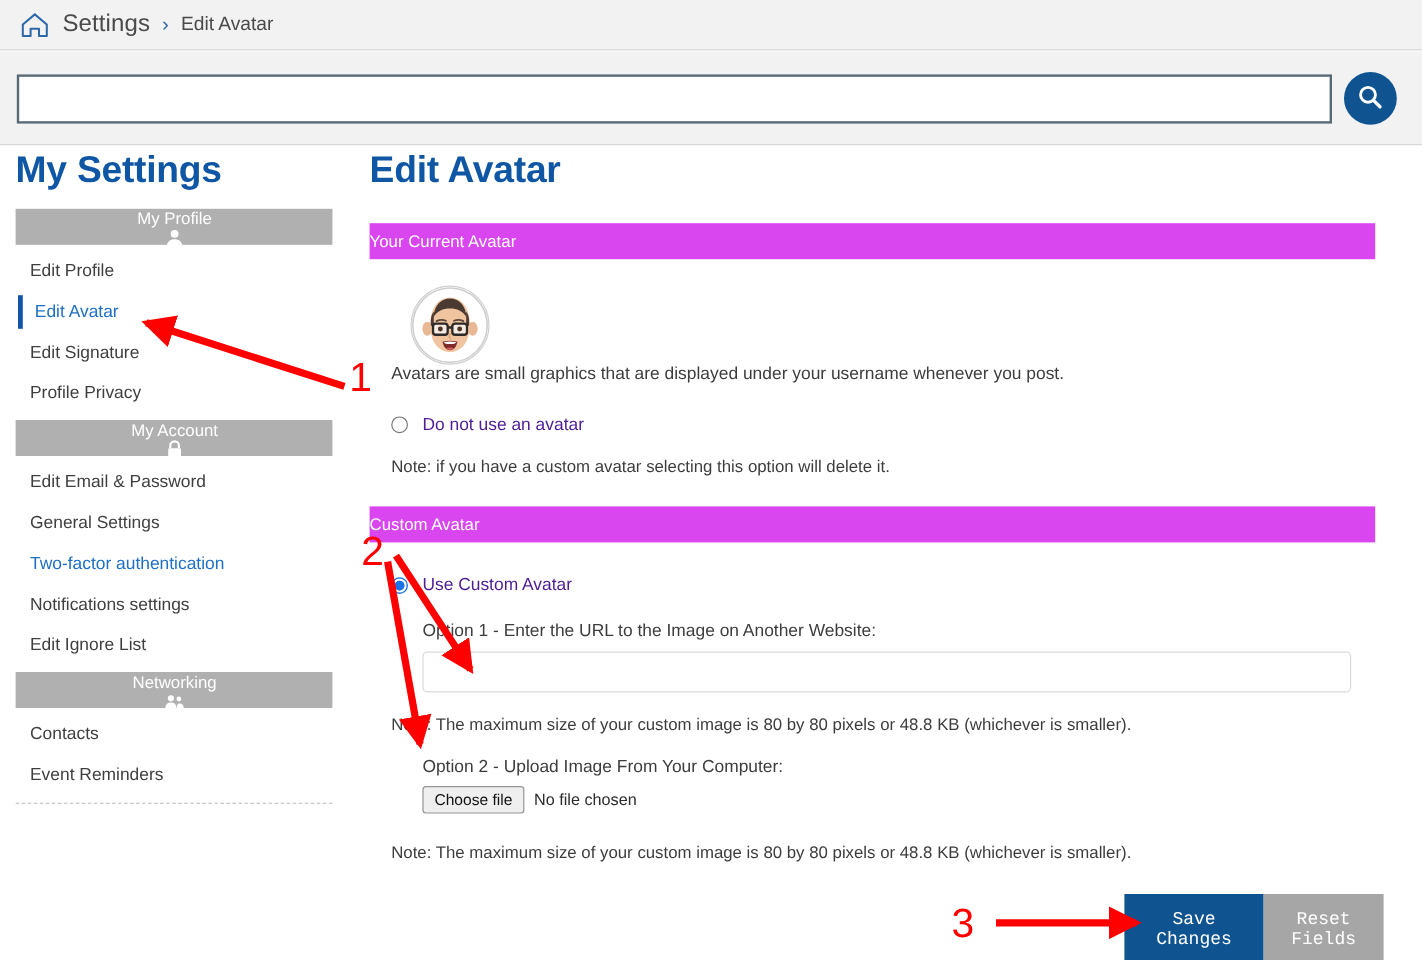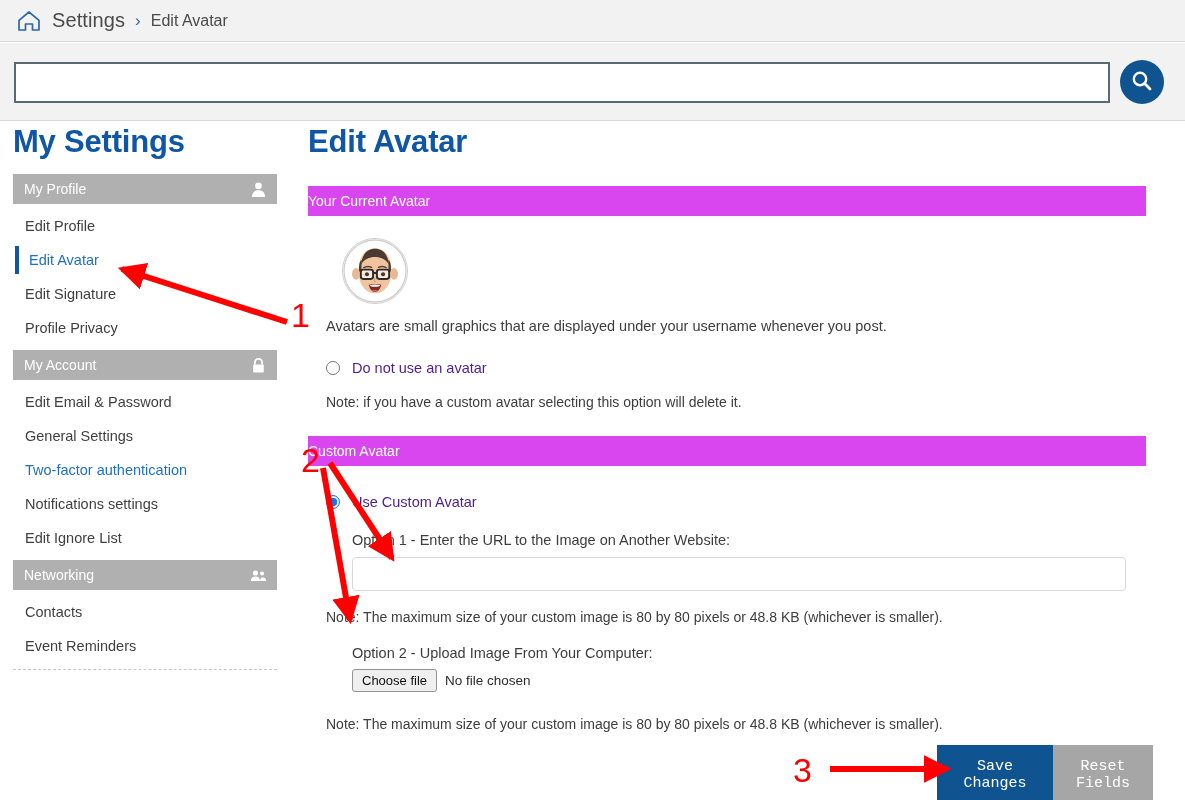--- a/index.html
+++ b/index.html
@@ -43,21 +43,21 @@
 
   
   .page-title-left {
     position:absolute; left:13px; top:124px;
     font-size:31px; font-weight:bold; color:#0f57a4; letter-spacing:-.2px;
   }
   .sidebar { position:absolute; left:13px; top:174px; width:264px; }
   .sb-group {
     height:30px; background:#b0b0b0; color:#ffffff;
     display:flex; align-items:center; justify-content:space-between;
-    padding:0 10px 0 11px; font-size:14px;
+    padding:0 10px 0 11px; font-size:14px;flex-direction:column;
   }
   .sb-group-label { font-size:14px; color:#fff; }
   .sb-group-icon { width:17px; height:17px; display:block; }
   .sb-item {
     height:34px; display:flex; align-items:center;
     padding-left:12px; font-size:14.5px; color:#3f3f3f; cursor:pointer;
   }
   .sb-item.link { color:#1f6fc4; }
   .sb-item.active { color:#1f6fc4; padding-left:16px; position:relative; }
   .sb-item.active::before {
@@ -75,21 +75,21 @@
   }
   .sec-head {
     width:838px; height:30px; background:#d946ef; color:#fff;
     display:flex; align-items:center; padding-left:0; font-size:14px;
   }
   .sec-body { padding:22px 0 0 18px; }
 
   .avatar-wrap { width:66px; height:66px; margin-left:16px; }
   .avatar-img { width:66px; height:66px; border-radius:50%;
                 border:1px solid #cfcfcf; display:block; background:#fff; }
-  .avatar-note { margin-top:14px; font-size:14.5px; color:#3d3d3d; }
+  .avatar-note { font-size:14.5px; color:#3d3d3d; }
 
   .radio-row { display:flex; align-items:center; margin-top:26px; }
   .radio { width:14px; height:14px; border-radius:50%;
            border:1px solid #767676; background:#fff; margin-right:12px; flex:none; }
   .radio.checked { border:1px solid #1a73e8; background:#fff; position:relative; }
   .radio.checked::after {
     content:""; position:absolute; left:2px; top:2px; width:8px; height:8px;
     border-radius:50%; background:#1a73e8;
   }
   .radio.checked { box-shadow: inset 0 0 0 2px #fff, inset 0 0 0 7px #1a73e8; border-color:#1a73e8;}

